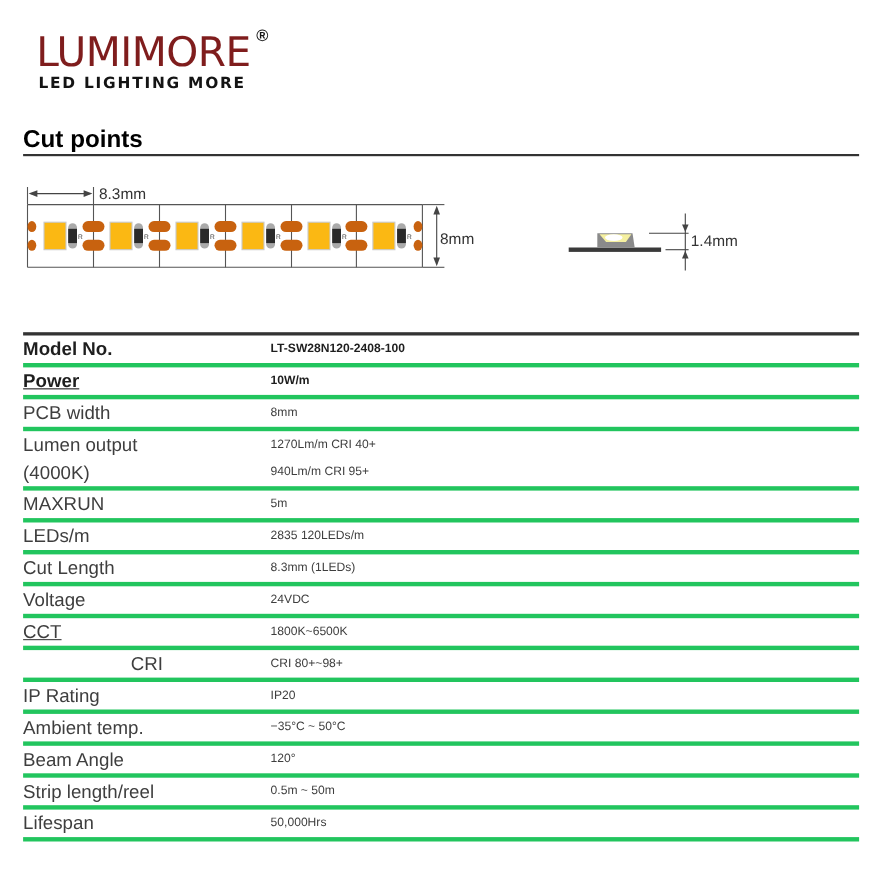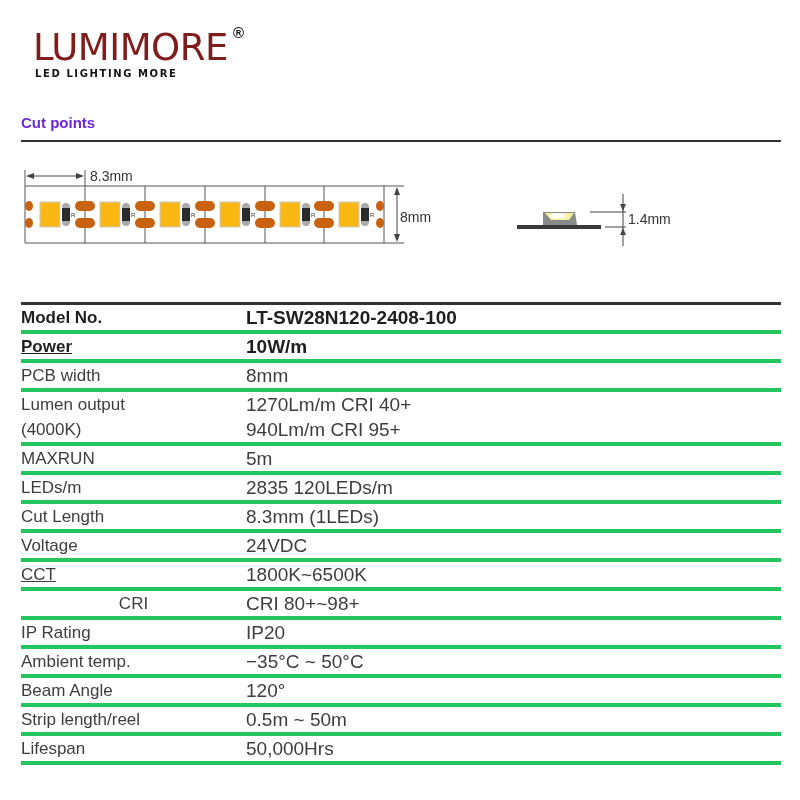--- a/index.html
+++ b/index.html
@@ -1,27 +1,27 @@
 <!DOCTYPE html>
 <html><head>
 <meta charset="utf-8">
 <style>
   * { box-sizing: border-box; margin: 0; padding: 0; }
   body { width: 800px; height: 800px; background: #ffffff; position: relative; overflow: hidden; font-family: "Liberation Sans", sans-serif; color: #3a3a3a; }
   .logo { position: absolute; left: 33px; top: 28px; width: 220px; height: 50px; }
   .logo-word { position: absolute; left: 0; top: 0; font-family: "DejaVu Sans", sans-serif; font-weight: normal; font-size: 37px; letter-spacing: -0.5px; color: #7f1d1d; line-height: 40px; }
-  .logo-tag { position: absolute; left: 2px; top: 40px; font-family: "DejaVu Sans", sans-serif; font-weight: bold; font-size: 10px; letter-spacing: 1.6px; color: #141414; }
+  .logo-tag { position: absolute; left: 2px; top: 40px; font-family: "DejaVu Sans", sans-serif; font-weight: bold; font-size: 14px; letter-spacing: 1.6px; color: #141414; }
   .logo-reg { position: absolute; left: 200px; top: -4px; font-size: 15px; font-weight: bold; color: #141414; }
-  .section-title { position: absolute; left: 21px; top: 114px; font-size: 15px; font-weight: bold; color: #6d28d9; }
+  .section-title { position: absolute; left: 21px; top: 114px; font-size: 22px; font-weight: bold; color: #000000; }
   .section-rule { position: absolute; left: 21px; top: 140px; width: 760px; height: 2px; background: #333; }
   .diagram { position: absolute; left: 0; top: 160px; }
   .spec-table { position: absolute; left: 21px; top: 302px; width: 760px; border-top: 3px solid #333; }
   .row { display: flex; border-bottom: 4px solid #22c55e; min-height: 25px; align-items: flex-start; }
   .row .k { width: 225px; font-size: 17px; line-height: 24px; color: #3e3e3e; }
-  .row .v { flex: 1; font-size: 19px; line-height: 24px; color: #3e3e3e; }
+  .row .v { flex: 1; font-size: 11px; line-height: 24px; color: #3e3e3e; }
   .row.bold .k, .row.bold .v { font-weight: bold; color: #1e1e1e; }
   .row .v div { line-height: 25px; }
 </style>
 </head>
 <body>
 
 <div class="logo">
   <div class="logo-word">LUMIMORE</div>
   <div class="logo-reg">®</div>
   <div class="logo-tag">LED LIGHTING MORE</div>

